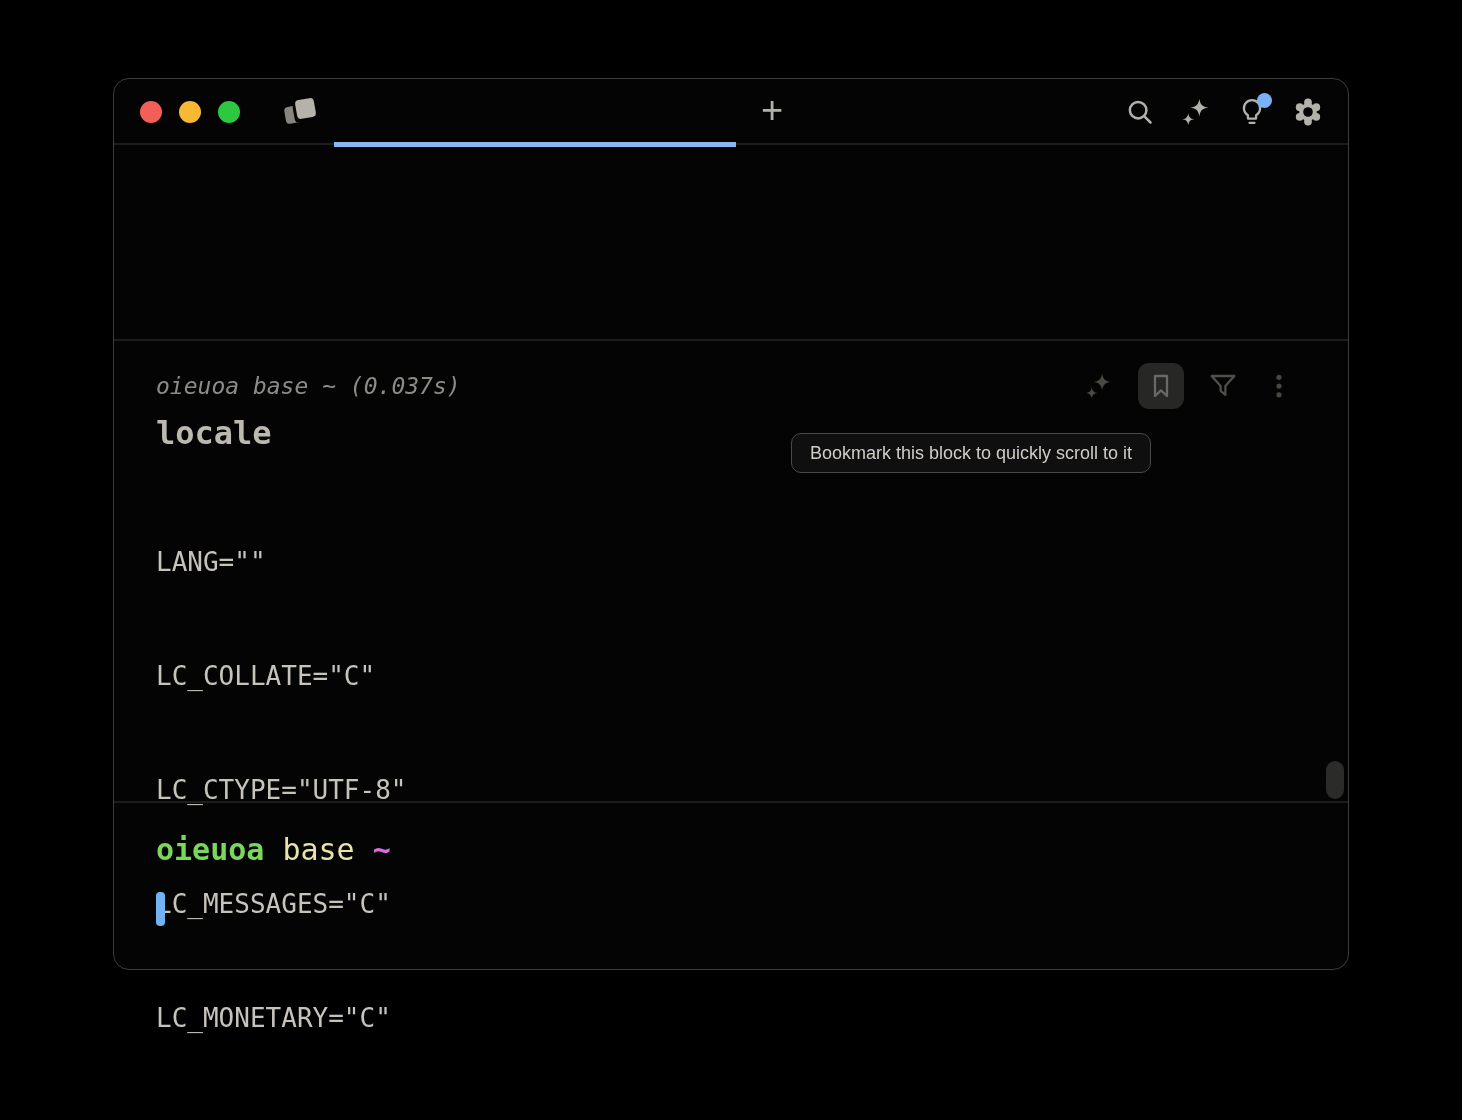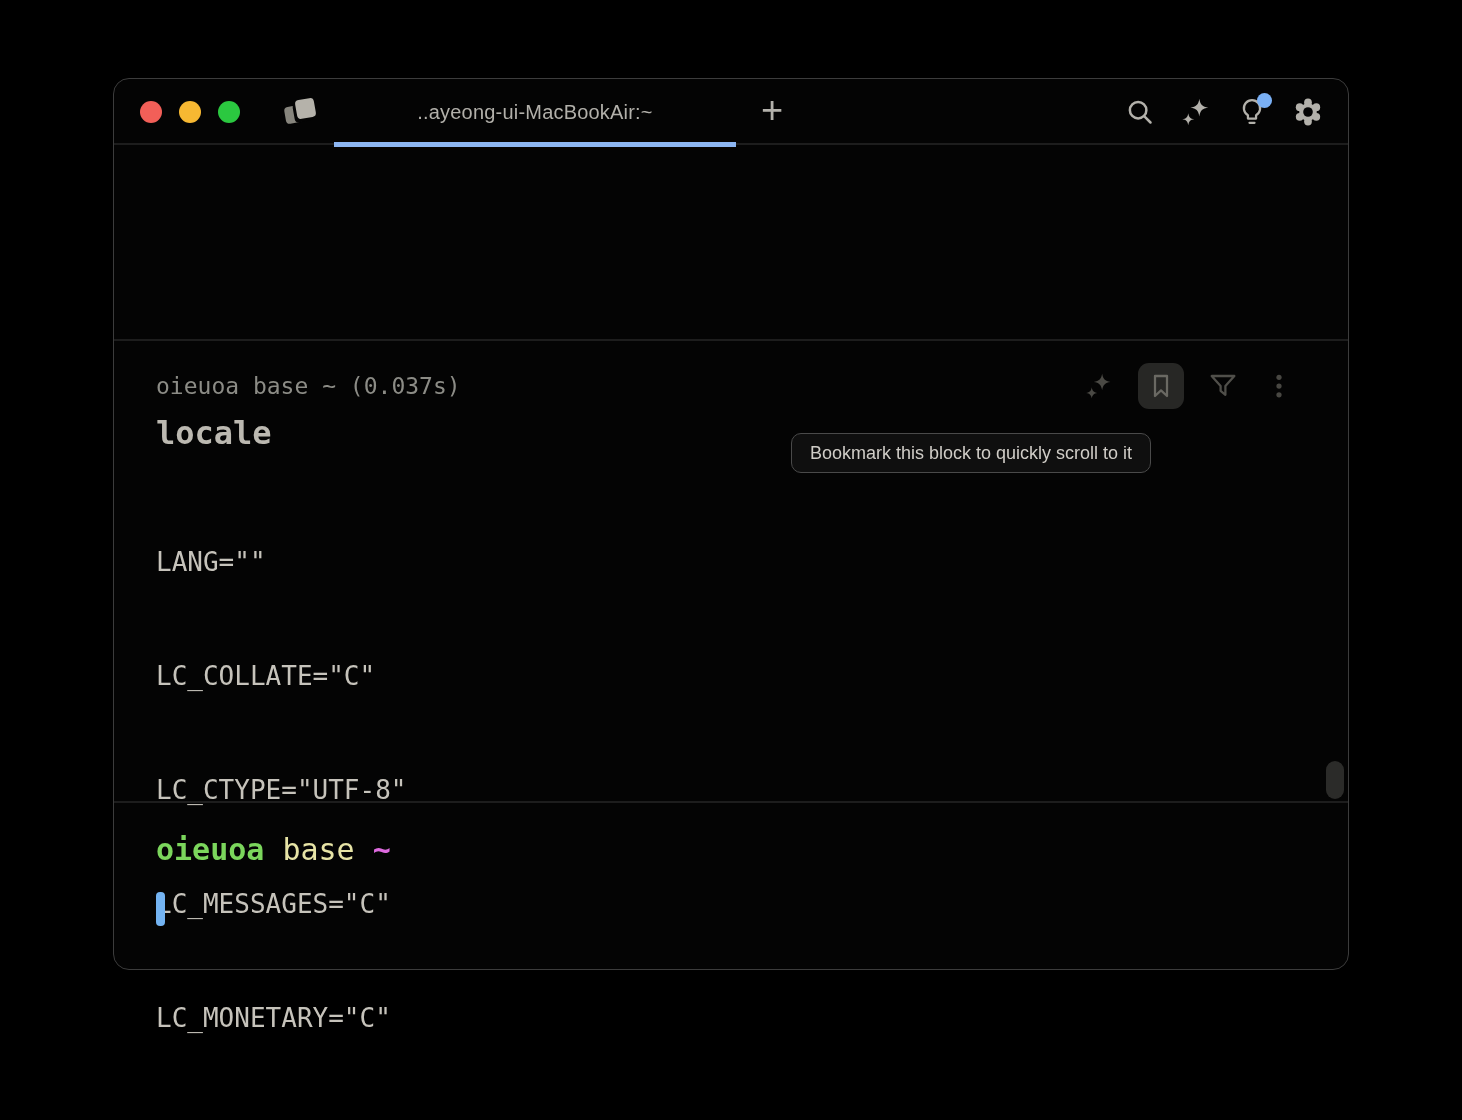--- a/index.html
+++ b/index.html
@@ -39,21 +39,21 @@
   .top-icons { position: absolute; right: 24px; top: 0; height: 66px;
     display: flex; align-items: center; gap: 24px; }
   .icon-btn { position: relative; width: 32px; height: 32px;
     display: flex; align-items: center; justify-content: center; cursor: pointer; }
   .notif-dot { position: absolute; top: -3px; right: -4px; width: 15px; height: 15px;
     border-radius: 50%; background: var(--notification_dot); }
 
   
   .block-divider { position: absolute; top: 260px; left: 0; width: 100%; height: 2px; background: #1d1d1d; }
   .block { position: absolute; top: 262px; left: 0; right: 0; }
-  .block-header-row { display: flex; align-items: center; padding: 28px 52px 0 42px; height: 62px; }
+  .block-header-row { display: flex; align-items: center; padding: 28px 52px 0 42px; height: 62px; font-style: italic; }
   .block-meta { font-family: "DejaVu Sans Mono", monospace; font-size: 23px; color: #8c8c86; white-space: pre; }
   .block-actions { margin-left: auto; display: flex; align-items: center; gap: 22px; }
   .block-icon { width: 34px; height: 34px; display: flex; align-items: center; justify-content: center; cursor: pointer; }
   .bookmark-btn { width: 46px; height: 46px; border-radius: 11px; background: #272725;
     display: flex; align-items: center; justify-content: center; cursor: pointer; }
 
   .command { margin: 11px 0 0 42px; font-family: "DejaVu Sans Mono", monospace;
     font-size: 32px; font-weight: bold; color: #bcb9b1; }
   .output { margin: 15px 0 0 42px; font-family: "DejaVu Sans Mono", monospace;
     font-size: 26px; line-height: 38px; color: #c6c3bb; white-space: pre; }
@@ -85,23 +85,20 @@
       <span class="light red"></span>
       <span class="light yellow"></span>
       <span class="light green"></span>
     </div>
 
     <div class="bookicon">
       <span class="bi-back"></span>
       <span class="bi-front"></span>
     </div>
 
-    <div class="tab">
-      <span class="tab-title">..ayeong-ui-MacBookAir:~</span>
-    </div>
     <div class="tab-underline"></div>
 
     <div class="newtab">
       <span>+</span>
     </div>
 
     <div class="top-icons">
       <div class="icon-btn">
         <svg width="30" height="30" viewBox="0 0 24 24" fill="none" stroke="#b3b1ab" stroke-width="2" stroke-linecap="round">
           <circle cx="10.5" cy="10.5" r="6.6"></circle>

